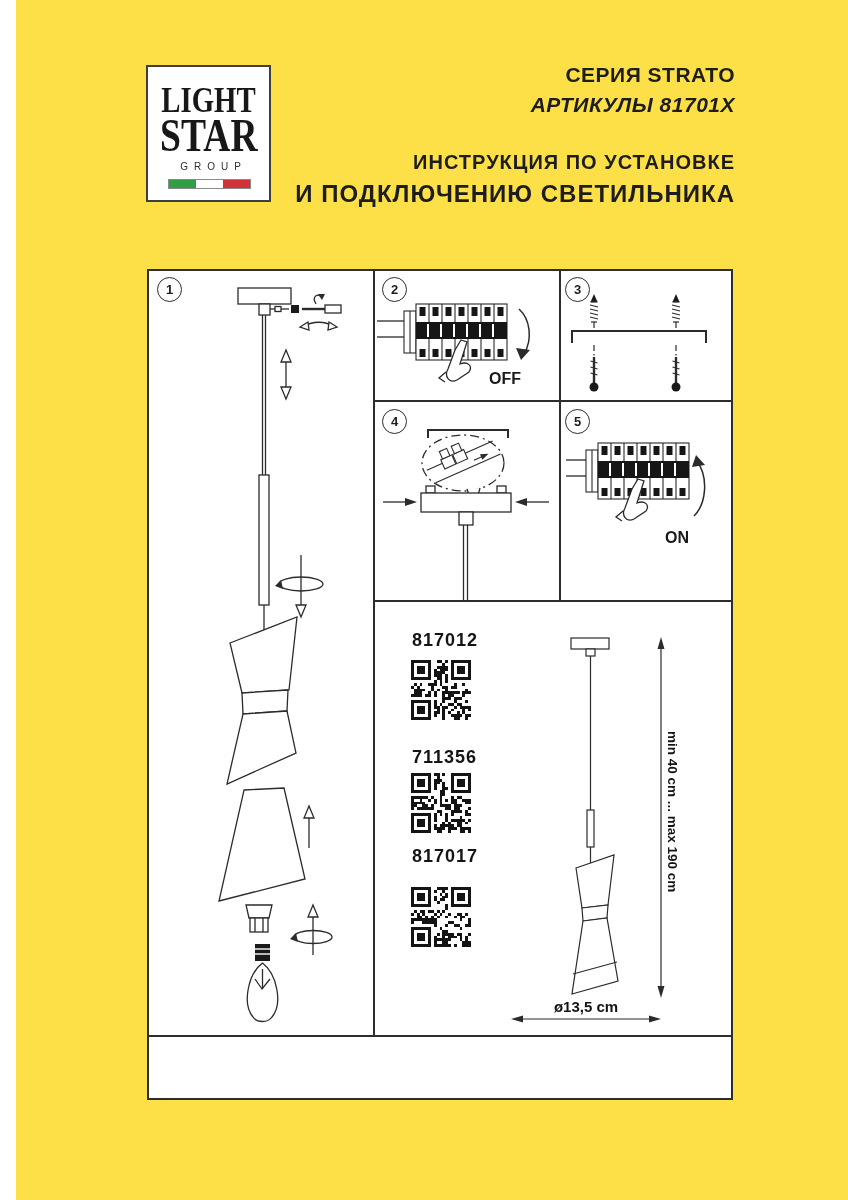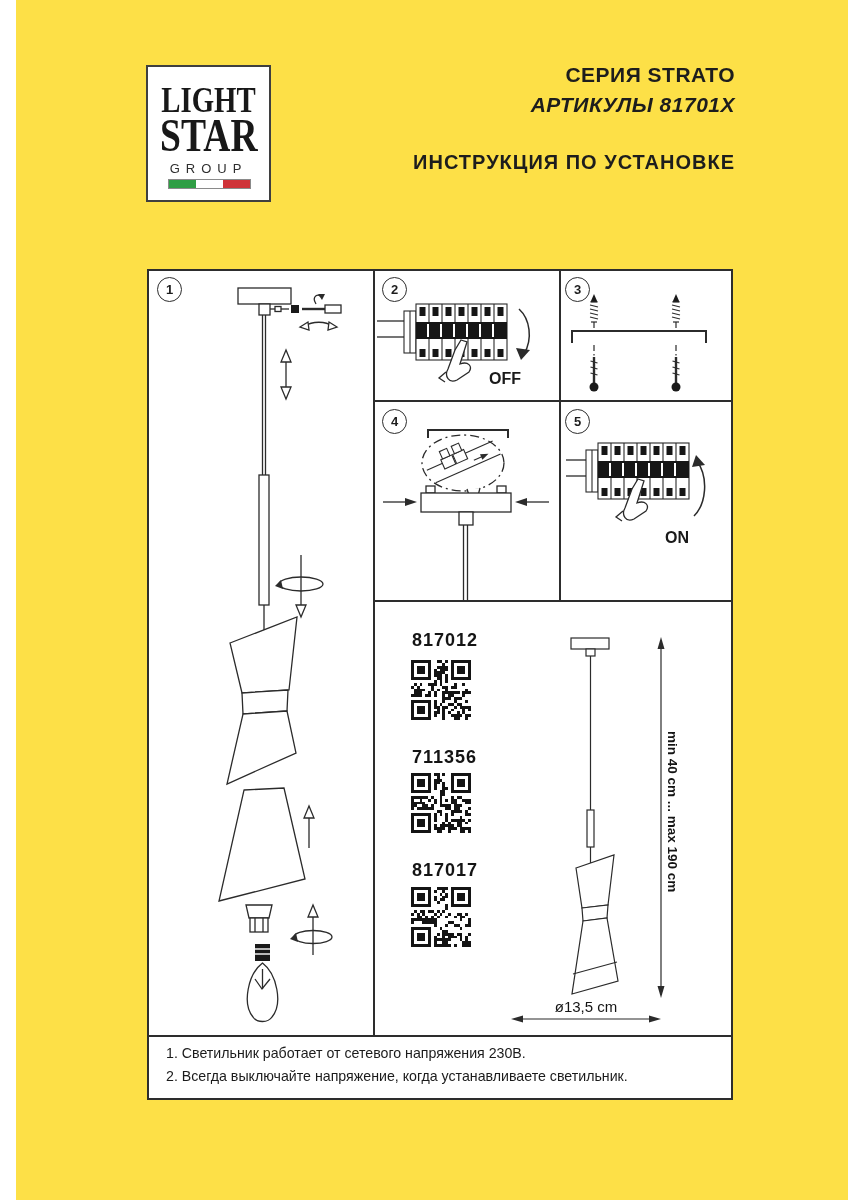--- a/index.html
+++ b/index.html
@@ -7,21 +7,21 @@
         font-family:"Liberation Sans",sans-serif;color:#1d1d1d;overflow:hidden;margin-left:16px;}
   .abs{position:absolute;}
 
   
   .logo-box{left:130px;top:65px;width:121px;height:133px;border:2px solid #3f3f3f;background:#fff;}
   .logo-line{position:absolute;left:0;width:100%;text-align:center;line-height:1;
              font-family:"Liberation Serif",serif;font-weight:bold;color:#181818;white-space:nowrap;}
   .logo-light{top:15px;font-size:36px;transform:scaleX(0.80);}
   .logo-star{top:45px;font-size:47px;transform:scaleX(0.80);}
   .logo-group{top:95px;font-family:"Liberation Sans",sans-serif;font-weight:normal;
-              font-size:13px;letter-spacing:6px;color:#2e2e2e;}
+              font-size:10px;letter-spacing:6px;padding-left:5px;color:#2e2e2e;}
   .flag{left:20px;top:112px;width:81px;height:8px;border:1px solid #8a8a8a;display:flex;}
   .flag span{flex:1;height:100%;}
 
   
   .hline{position:absolute;right:129px;text-align:center;font-weight:bold;color:#1d1d1d;
          white-space:nowrap;line-height:1;}
   .h-series  {top:64px; font-size:21px;letter-spacing:0.5px;}
   .h-articles{top:94px; font-size:21px;letter-spacing:0.5px;font-style:italic;}
   .h-title1  {top:152px;font-size:20px;letter-spacing:1px;}
   .h-title2  {top:182px;font-size:24px;letter-spacing:1px;}
@@ -33,21 +33,21 @@
   .step-circle{position:absolute;width:23px;height:23px;border:1.5px solid #2d2d2d;border-radius:50%;
          display:flex;align-items:center;justify-content:center;font-size:13px;font-weight:bold;
          background:#fff;color:#1d1d1d;z-index:3;}
 
   .qr{position:absolute;width:60px;height:60px;}
   .code-label{position:absolute;left:263px;font-size:18px;font-weight:bold;letter-spacing:1px;color:#141414;}
 
   .dim-vertical{position:absolute;left:516px;top:460px;writing-mode:vertical-rl;
        font-size:13.5px;font-weight:bold;white-space:nowrap;color:#141414;}
   .dim-diameter{position:absolute;left:377px;top:727px;width:120px;text-align:center;
-       font-size:15px;font-weight:normal;color:#141414;}
+       font-size:15px;font-weight:bold;color:#141414;}
 
   .footnotes{position:absolute;left:17px;top:771px;font-size:14.2px;line-height:23px;color:#1b1b1b;}
 
   svg text{font-family:"Liberation Sans",sans-serif;}
 </style>
 </head>
 <body>
 
 <div class="page">
 
@@ -58,20 +58,21 @@
     <div class="abs flag">
       <span style="background:#2f9e45"></span>
       <span style="background:#ffffff"></span>
       <span style="background:#cf3339"></span>
     </div>
   </div>
 
   <div class="hline h-series">СЕРИЯ STRATO</div>
   <div class="hline h-articles">АРТИКУЛЫ 81701X</div>
   <div class="hline h-title1">ИНСТРУКЦИЯ ПО УСТАНОВКЕ</div>
+  <div class="hline h-title2">И ПОДКЛЮЧЕНИЮ СВЕТИЛЬНИКА</div>
 
   <div class="abs frame">
 
     <div class="divider" style="left:224px;top:0;width:2px;height:764px;"></div>
     <div class="divider" style="left:410px;top:0;width:2px;height:331px;"></div>
     <div class="divider" style="left:224px;top:129px;width:358px;height:2px;"></div>
     <div class="divider" style="left:224px;top:329px;width:358px;height:2px;"></div>
     <div class="divider" style="left:0;top:764px;width:582px;height:2px;"></div>
 
     <div class="step-circle" style="left:8px;top:6px;">1</div>
@@ -558,21 +559,21 @@
           <rect x="0" y="0" width="20" height="20"></rect>
           <rect x="2.857142857142857" y="2.857142857142857" width="14.285714285714286" height="14.285714285714286" fill="#fff"></rect>
           <rect x="5.714285714285714" y="5.714285714285714" width="8.571428571428571" height="8.571428571428571" fill="#141414"></rect>
           <rect x="40" y="0" width="20" height="20"></rect>
           <rect x="42.85714285714286" y="2.857142857142857" width="14.285714285714286" height="14.285714285714286" fill="#fff"></rect>
           <rect x="45.714285714285715" y="5.714285714285714" width="8.571428571428571" height="8.571428571428571" fill="#141414"></rect>
           <rect x="0" y="40" width="20" height="20"></rect>
           <rect x="2.857142857142857" y="42.85714285714286" width="14.285714285714286" height="14.285714285714286" fill="#fff"></rect>
           <rect x="5.714285714285714" y="45.714285714285715" width="8.571428571428571" height="8.571428571428571" fill="#141414"></rect>
         </svg></div>
-    <div class="code-label" style="top:589px;text-align:right;">817017</div>
+    <div class="code-label" style="top:575px;text-align:right;">817017</div>
     <div class="qr" style="left:262px;top:616px;"><svg width="60" height="60" viewBox="0 0 60 60" fill="#141414" shape-rendering="crispEdges">
           <rect x="25.71" y="0.00" width="2.86" height="2.86"></rect>
           <rect x="28.57" y="0.00" width="2.86" height="2.86"></rect>
           <rect x="31.43" y="0.00" width="2.86" height="2.86"></rect>
           <rect x="34.29" y="0.00" width="2.86" height="2.86"></rect>
           <rect x="22.86" y="2.86" width="2.86" height="2.86"></rect>
           <rect x="31.43" y="2.86" width="2.86" height="2.86"></rect>
           <rect x="28.57" y="5.71" width="2.86" height="2.86"></rect>
           <rect x="34.29" y="5.71" width="2.86" height="2.86"></rect>
           <rect x="22.86" y="8.57" width="2.86" height="2.86"></rect>
@@ -685,18 +686,14 @@
           <rect x="42.85714285714286" y="2.857142857142857" width="14.285714285714286" height="14.285714285714286" fill="#fff"></rect>
           <rect x="45.714285714285715" y="5.714285714285714" width="8.571428571428571" height="8.571428571428571" fill="#141414"></rect>
           <rect x="0" y="40" width="20" height="20"></rect>
           <rect x="2.857142857142857" y="42.85714285714286" width="14.285714285714286" height="14.285714285714286" fill="#fff"></rect>
           <rect x="5.714285714285714" y="45.714285714285715" width="8.571428571428571" height="8.571428571428571" fill="#141414"></rect>
         </svg></div>
 
     <div class="dim-vertical">min 40 cm ... max 190 cm</div>
     <div class="dim-diameter">ø13,5 cm</div>
 
-    <div class="footnotes">
-      <div>1. Светильник работает от сетевого напряжения 230В.</div>
-      <div>2. Всегда выключайте напряжение, когда устанавливаете светильник.</div>
-    </div>
   </div>
 </div>
 
 </body></html>

